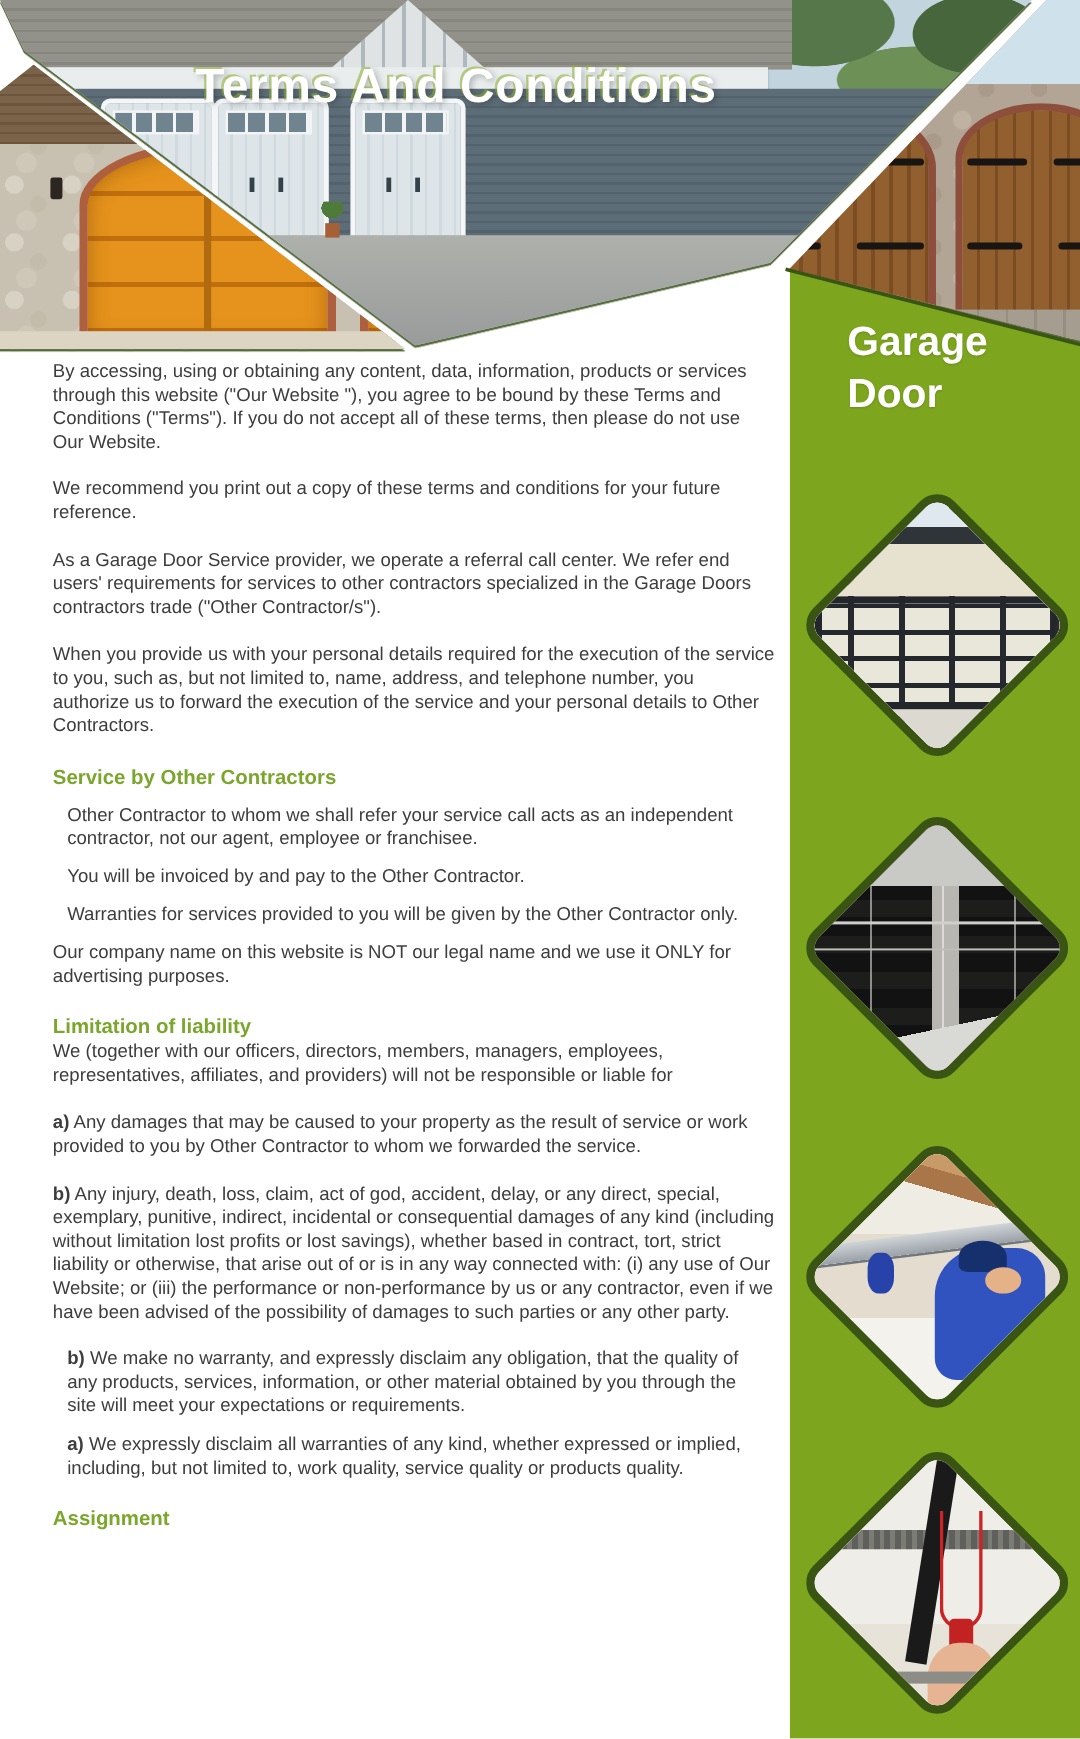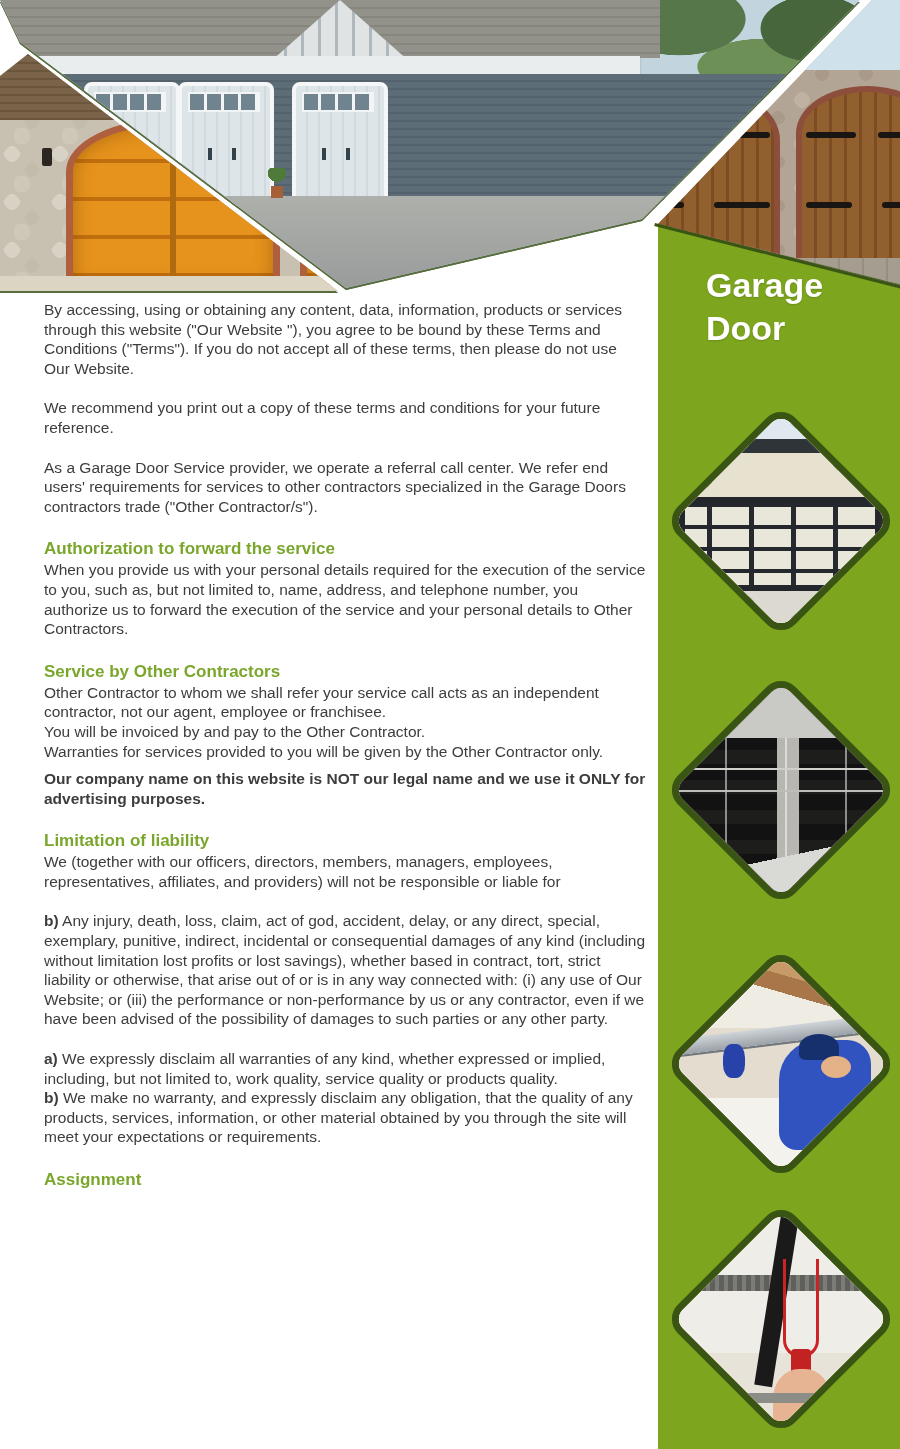--- a/index.html
+++ b/index.html
@@ -102,22 +102,22 @@
   .art4{background:linear-gradient(180deg,#efede7 0 150px,#e7e3d8 150px 100%)}
   .art4 .spring{position:absolute;left:0;top:72px;width:232px;height:16px;background:repeating-linear-gradient(90deg,#5f5f5b 0 5px,#7c7c77 5px 9px);border-radius:8px;}
   .art4 .rail{position:absolute;left:104px;top:-6px;width:18px;height:190px;background:#1a1a1a;transform:rotate(9deg);}
   .art4 .cord{position:absolute;left:118px;top:56px;width:30px;height:96px;border:3px solid #cc2424;border-top:none;border-radius:0 0 18px 18px;background:transparent;}
   .art4 .handle{position:absolute;left:126px;top:146px;width:20px;height:26px;background:#c32222;border-radius:4px;}
   .art4 .hand{position:absolute;left:108px;top:166px;width:58px;height:66px;background:#e6b493;border-radius:45% 45% 30% 30%;}
   .art4 .track{position:absolute;left:0;top:190px;width:232px;height:10px;background:#8d8d88;}
   
   .content{position:absolute;left:44px;top:300px;width:602px;z-index:4;color:#3d3d3d;font-size:15.5px;line-height:19.6px;}
   .content p{margin:0 0 20px 0;}
-  .content p.tight{margin:0;}
-  .content p.gap-top{margin-top:8px;font-weight:bold;}
+  .content p.tight{margin:12px;}
+  .content p.gap-top{margin-top:8px;}
   .content h2{color:#7aa62c;font-size:17px;line-height:20px;font-weight:700;margin:23px 0 1px 0;}
   .content .first{margin-top:9px;}
   .b{font-weight:700;}
 </style>
 </head>
 <body>
 
 <div class="hero">
   <div class="photo-wrap">
     <div class="photo center">
@@ -169,20 +169,21 @@
       </div>
       <div class="r-door r-db">
         <div class="hinge" style="left:4px;top:40px;width:50px"></div>
         <div class="hinge" style="right:4px;top:40px;width:50px"></div>
         <div class="hinge" style="left:4px;top:110px;width:46px"></div>
         <div class="hinge" style="right:4px;top:110px;width:46px"></div>
       </div>
       <div class="r-ground"></div>
     </div>
   </div>
+  <div class="hero-title">Terms And Conditions</div>
 </div>
 
 <div class="sidebar-top-line"></div>
 <div class="sidebar">
   <div class="sidebar-title">
     <div>Garage</div>
     <div>Door</div>
   </div>
   <div class="diamond dm1">
     <div class="dimg art1">
@@ -216,30 +217,30 @@
     </div>
   </div>
 </div>
 
 <div class="content">
   <p>By accessing, using or obtaining any content, data, information, products or services through this website ("Our Website "), you agree to be bound by these Terms and Conditions ("Terms"). If you do not accept all of these terms, then please do not use Our Website.</p>
   <p>We recommend you print out a copy of these terms and conditions for your future reference.</p>
 
   <p>As a Garage Door Service provider, we operate a referral call center. We refer end users' requirements for services to other contractors specialized in the Garage Doors contractors trade ("Other Contractor/s").</p>
 
-  <h2>Authorization to forward the service</h2>
   <p>When you provide us with your personal details required for the execution of the service to you, such as, but not limited to, name, address, and telephone number, you authorize us to forward the execution of the service and your personal details to Other Contractors.</p>
 
   <h2>Service by Other Contractors</h2>
   <p class="tight">Other Contractor to whom we shall refer your service call acts as an independent contractor, not our agent, employee or franchisee.</p>
   <p class="tight">You will be invoiced by and pay to the Other Contractor.</p>
   <p class="tight">Warranties for services provided to you will be given by the Other Contractor only.</p>
   <p class="gap-top">Our company name on this website is NOT our legal name and we use it ONLY for advertising purposes.</p>
 
   <h2>Limitation of liability</h2>
   <p>We (together with our officers, directors, members, managers, employees, representatives, affiliates, and providers) will not be responsible or liable for</p>
+  <p><span class="b">a)</span> <span>Any damages that may be caused to your property as the result of service or work provided to you by Other Contractor to whom we forwarded the service.</span></p>
   <p><span class="b">b)</span> <span>Any injury, death, loss, claim, act of god, accident, delay, or any direct, special, exemplary, punitive, indirect, incidental or consequential damages of any kind (including without limitation lost profits or lost savings), whether based in contract, tort, strict liability or otherwise, that arise out of or is in any way connected with: (i) any use of Our Website; or (iii) the performance or non-performance by us or any contractor, even if we have been advised of the possibility of damages to such parties or any other party.</span></p>
 
+  <p class="tight"><span class="b">b)</span> <span>We make no warranty, and expressly disclaim any obligation, that the quality of any products, services, information, or other material obtained by you through the site will meet your expectations or requirements.</span></p>
   <p class="tight"><span class="b">a)</span> <span>We expressly disclaim all warranties of any kind, whether expressed or implied, including, but not limited to, work quality, service quality or products quality.</span></p>
-  <p class="tight"><span class="b">b)</span> <span>We make no warranty, and expressly disclaim any obligation, that the quality of any products, services, information, or other material obtained by you through the site will meet your expectations or requirements.</span></p>
 
   <h2>Assignment</h2>
 </div>
 
 </body></html>

